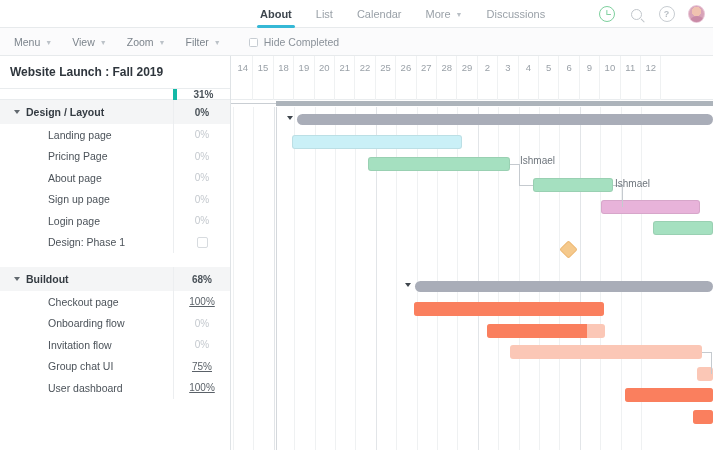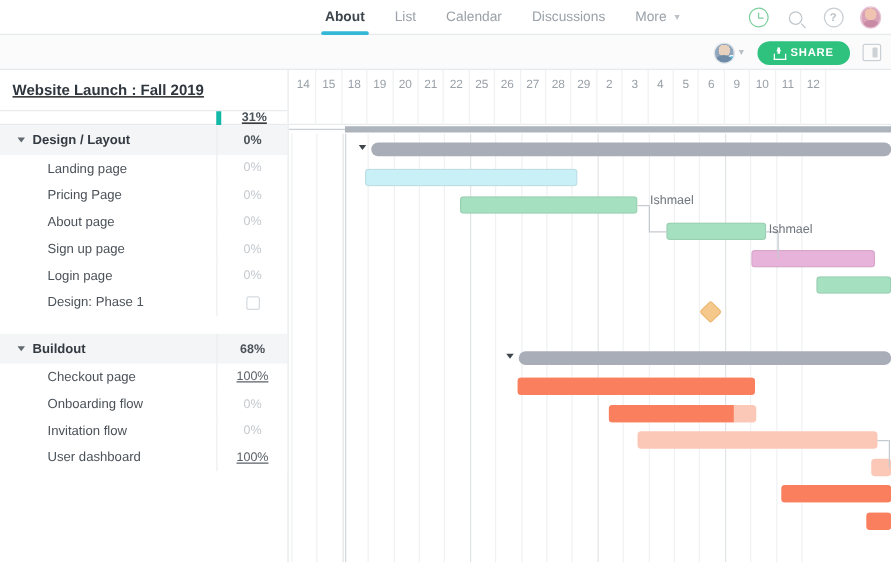--- a/index.html
+++ b/index.html
@@ -87,31 +87,31 @@
   .panel-ico { width: 15px; height: 14px; border: 1.4px solid #ccd1d6; border-radius: 2px; position: relative; cursor: pointer; }
   .panel-ico::after { content:""; position:absolute; right:2px; top:2px; width:4px; height:8px; background:#ccd1d6; border-radius:1px; }
 
   
   .left-panel {
     position: absolute; left: 0; top: 56px; width: 231px; height: 394px;
     background: #fff; border-right: 1px solid #dfe3e6; overflow: hidden;
   }
   .proj-head {
     position: relative; height: 33px; display: flex; align-items: center;
-    border-bottom: 1px solid #e9ecee; background: #fff; text-decoration: underline;
+    border-bottom: 1px solid #e9ecee; background: #fff;
   }
   .proj-title { font-size: 12px; font-weight: 700; color: #2f363d; padding-left: 10px; flex: 1; white-space: nowrap; }
   .proj-pct { width: 57px; text-align: center; font-size: 10px; font-weight: 600; color: #4a5259; border-left: 4px solid #14b8a6; margin-top: 44px; }
   .ph-spacer { height: 11px; border-bottom: 1px solid #e9ecee; background: #fff; }
 
   .row { position: relative; height: 21.5px; display: flex; align-items: center; background: #fff; }
   .row.group { background: #f4f5f6; height: 24px; }
   .row .name { flex: 1; font-size: 10.5px; color: #40474e; white-space: nowrap; overflow: hidden; }
   .row.group .name { font-weight: 600; color: #343b42; padding-left: 26px; }
-  .row.task .name { padding-left: 38px; color: #4b5259; }
+  .row.task .name { padding-left: 48px; color: #4b5259; }
   .row .pct { width: 57px; text-align: center; font-size: 10px; color: #8d949b; border-left: 1px solid #eceef0; align-self: stretch; display: flex; align-items: center; justify-content: center; }
   .row .pct.zero { color: #c4c9ce; }
   .row .pct.dark { color: #5a6168; text-decoration: underline; }
   .row.group .pct { color: #4a5259; font-weight: 600; }
   .grp-caret { position: absolute; left: 14px; top: 50%; transform: translateY(-50%); width:0;height:0; border-left:3.6px solid transparent; border-right:3.6px solid transparent; border-top:4.4px solid #62696f; }
   .ms-chk { width: 11px; height: 11px; border: 1.3px solid #d7dbdf; border-radius: 2px; background: #fff; }
   .gap-row { height: 14px; background: #fff; }
 
   
   .timeline { position: absolute; left: 231px; top: 56px; width: 482px; height: 394px; overflow: hidden; background: #fff; }
@@ -151,25 +151,25 @@
         <div class="tab active">
           <span>About</span>
         </div>
         <div class="tab">
           <span>List</span>
         </div>
         <div class="tab">
           <span>Calendar</span>
         </div>
         <div class="tab">
+          <span>More</span>
+          <span class="caret">▼</span>
+        </div>
+        <div class="tab">
           <span>Discussions</span>
-        </div>
-        <div class="tab">
-          <span>More</span>
-          <span class="caret">▼</span>
         </div>
       </div>
     <div class="hdr-icons">
       <div class="hdr-ico">
         <div class="ring green">
             <div class="clock-h"></div>
             <div class="clock-m"></div>
           </div>
       </div>
       <div class="hdr-ico">
@@ -180,35 +180,42 @@
             <span class="qmark">?</span>
           </div>
       </div>
       <div class="hdr-ico">
           <div class="avatar-pink"></div>
         </div>
     </div>
   </div>
 
   <div class="toolbar">
-    <div class="tb-right">
-      <div style="display:flex;align-items:center;">
-        <div class="av-small">
-            <div class="av-badge"></div>
-          </div>
-        <span class="av-caret">▼</span>
-      </div>
-      <div class="share-btn">
-        <span class="up-ico">
-            <span class="up-arrow"></span>
-          </span>
-        <span class="lbl">SHARE</span>
-      </div>
-      <div class="panel-ico"></div>
-    </div>
+    <div class="tb-left" id="tb-left">
+        <div class="tb-item">
+          <span>Menu</span>
+          <span class="caret">▼</span>
+        </div>
+        <div class="tb-item">
+          <span>View</span>
+          <span class="caret">▼</span>
+        </div>
+        <div class="tb-item">
+          <span>Zoom</span>
+          <span class="caret">▼</span>
+        </div>
+        <div class="tb-item">
+          <span>Filter</span>
+          <span class="caret">▼</span>
+        </div>
+        <div class="chk-wrap">
+          <span class="chk-box"></span>
+          <span class="chk-lbl">Hide Completed</span>
+        </div>
+      </div>
   </div>
 
   <div class="left-panel">
     <div class="proj-head">
       <div class="proj-title">Website Launch : Fall 2019</div>
       <div class="proj-pct">31%</div>
     </div>
     <div class="ph-spacer"></div>
     <div id="rows">
         <div class="row group">
@@ -252,20 +259,24 @@
           <div class="name">Checkout page</div>
           <div class="pct dark">100%</div>
         </div>
         <div class="row task">
           <div class="name">Onboarding flow</div>
           <div class="pct zero">0%</div>
         </div>
         <div class="row task">
           <div class="name">Invitation flow</div>
           <div class="pct zero">0%</div>
+        </div>
+        <div class="row task">
+          <div class="name">Group chat UI</div>
+          <div class="pct dark">75%</div>
         </div>
         <div class="row task">
           <div class="name">User dashboard</div>
           <div class="pct dark">100%</div>
         </div>
       </div>
   </div>
 
   <div class="timeline">
     <div class="date-head" id="date-head">

